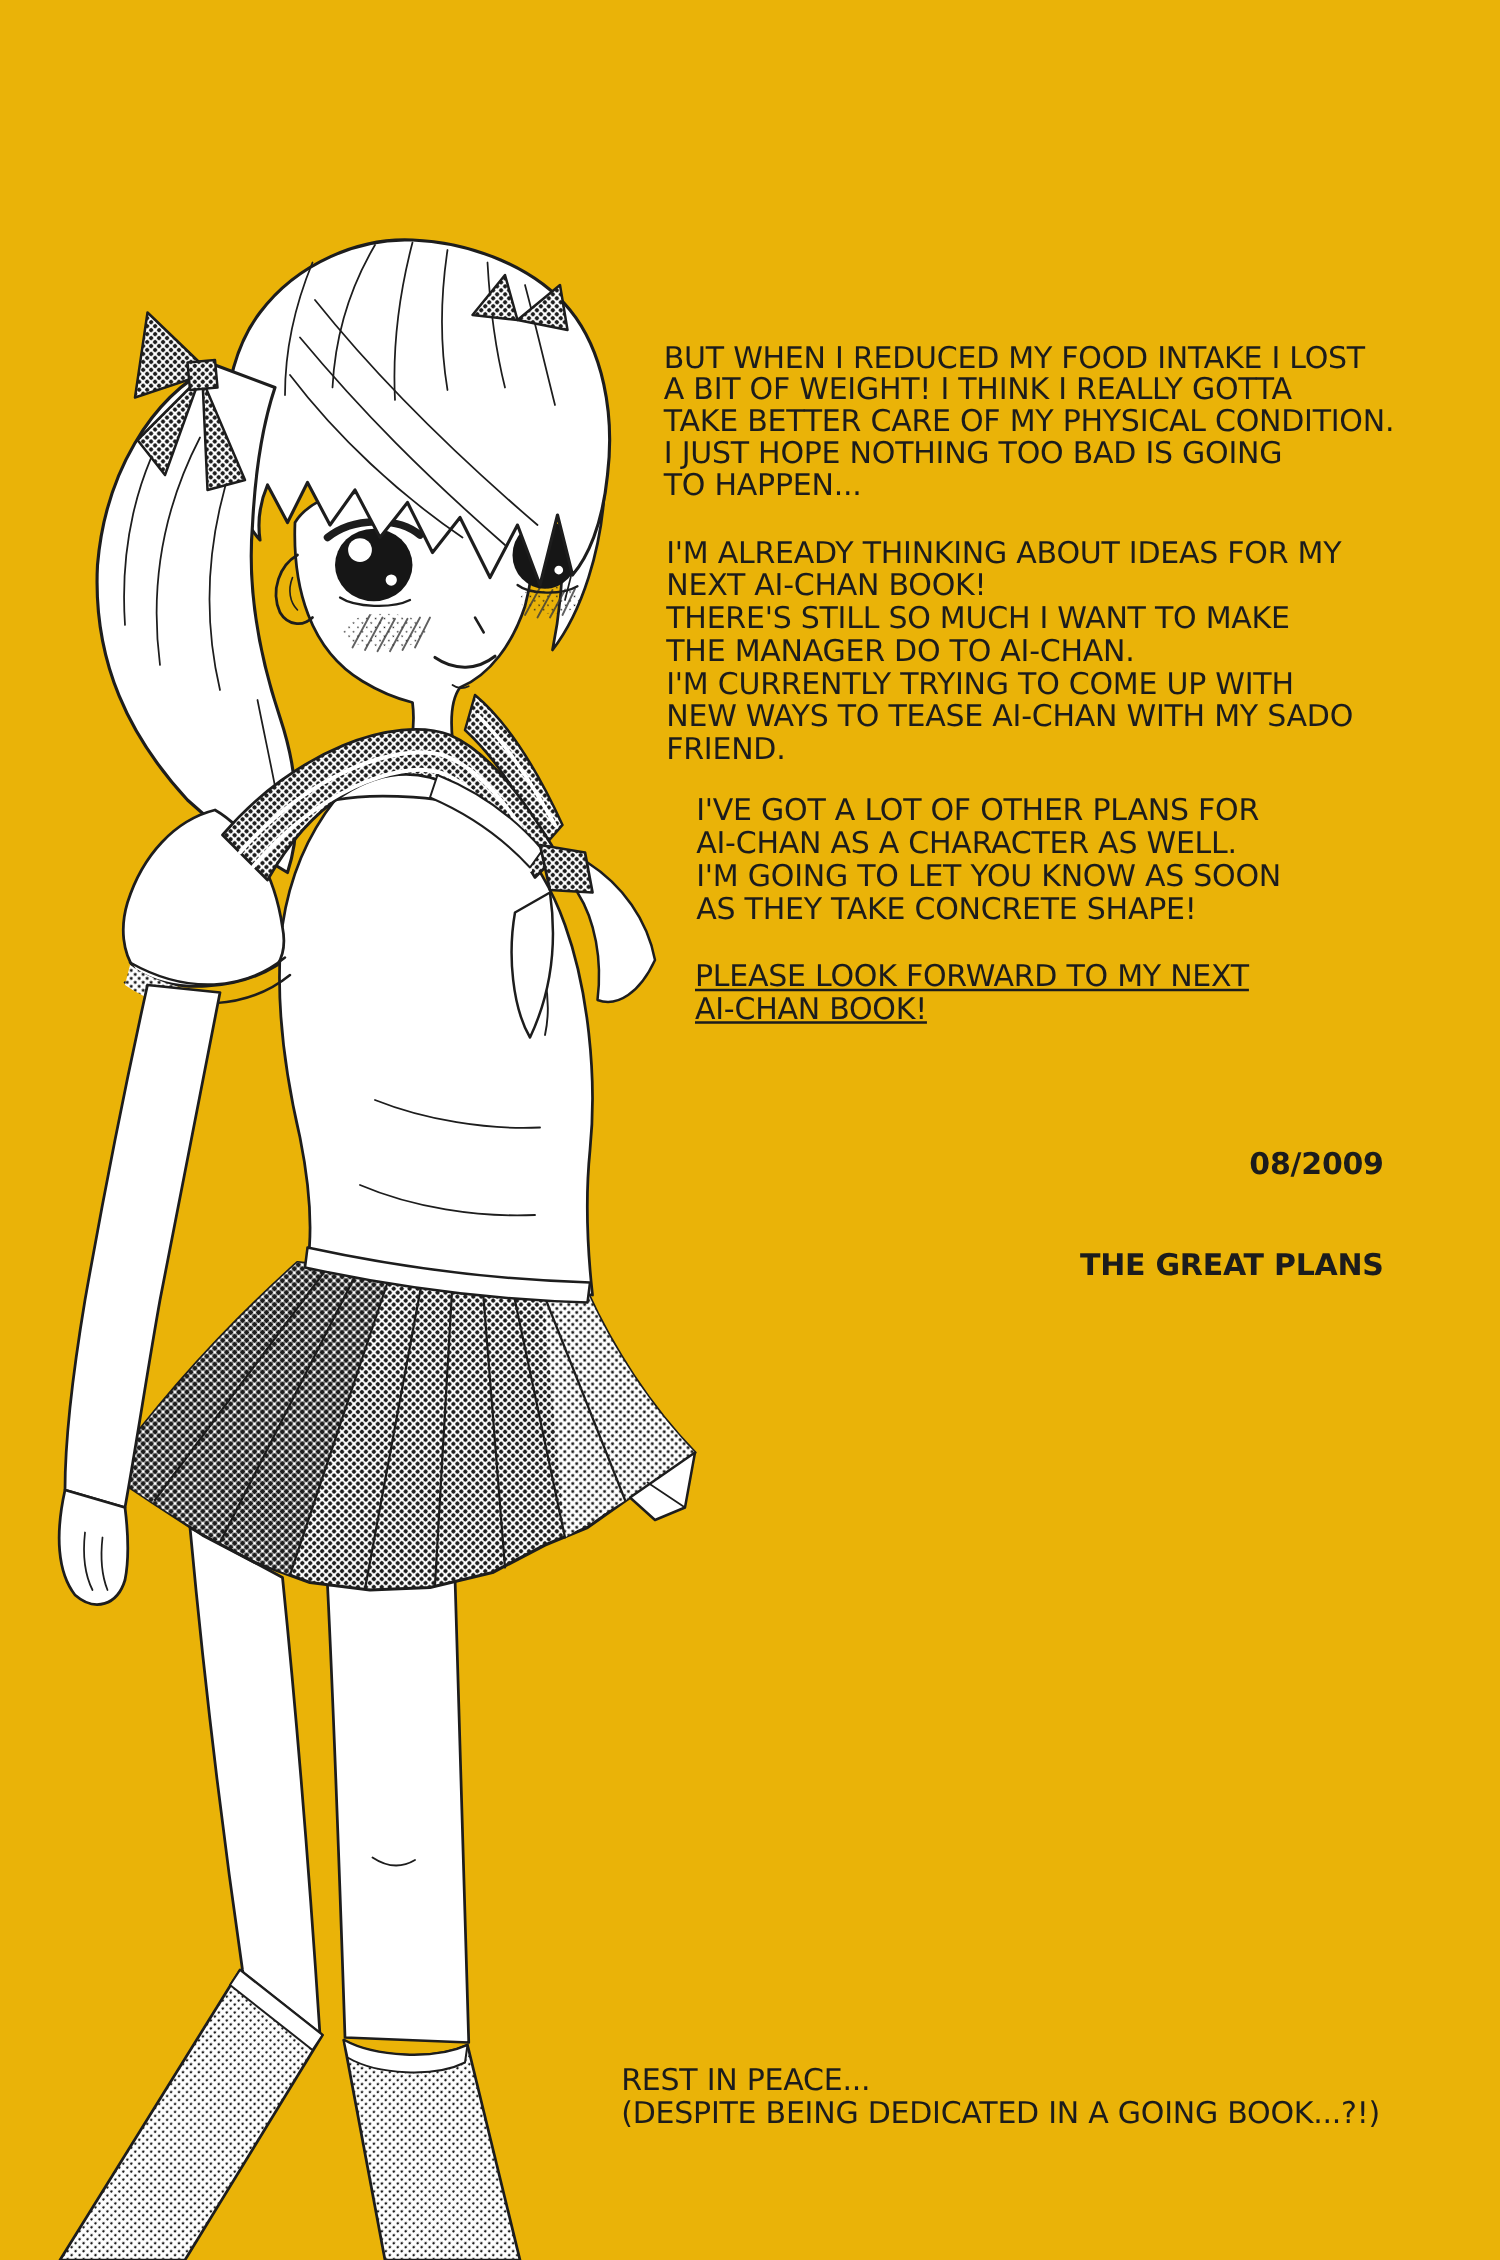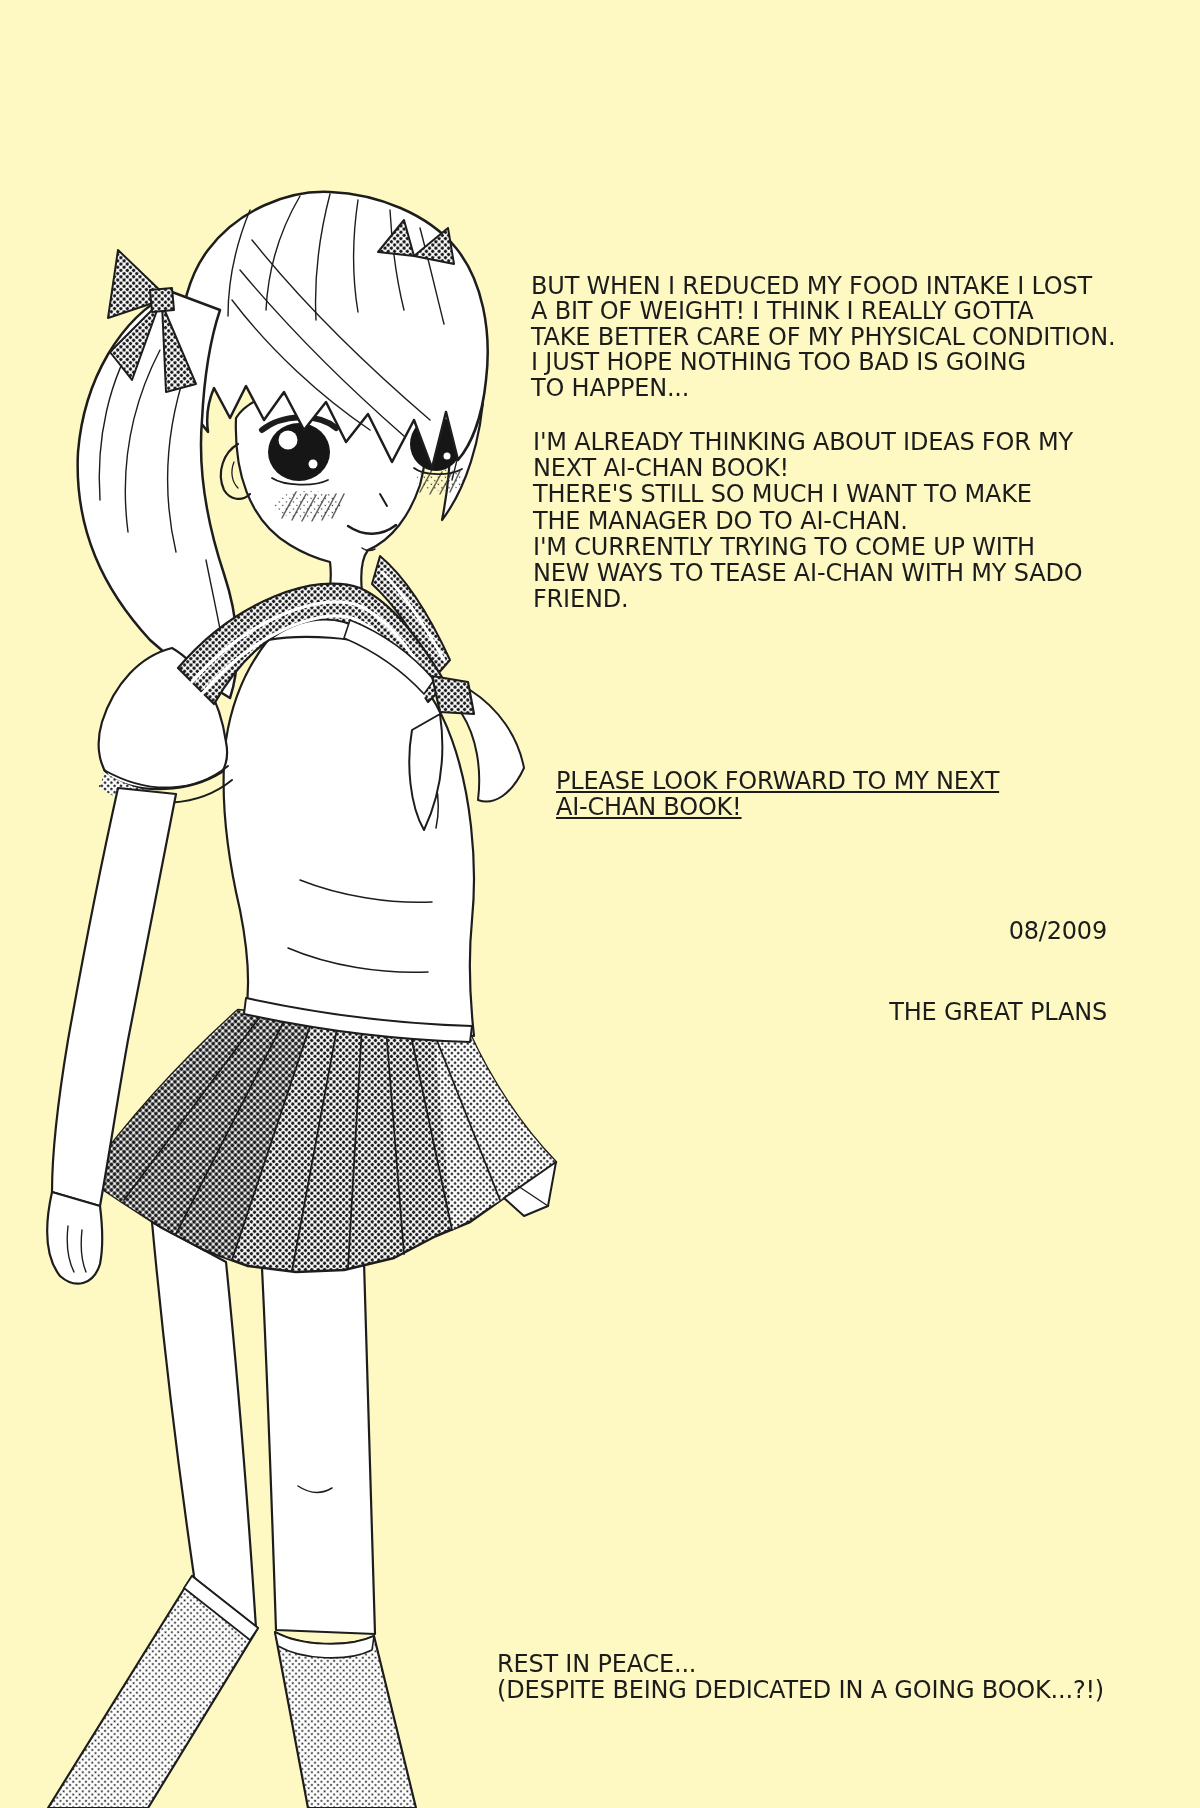--- a/index.html
+++ b/index.html
@@ -1,18 +1,18 @@
 <!DOCTYPE html>
 <html><head>
 <meta charset="utf-8">
 <style>
   html,body { margin:0; padding:0; background:#e8e8e8; }
   .page {
     position:relative; width:1200px; height:1808px;
-    background:#fef9c3; overflow:hidden;
+    background:#eab308; overflow:hidden;
     font-family:"DejaVu Sans","Liberation Sans",sans-serif;
     color:#1c1c1c;
   }
   .t {
     position:absolute; white-space:pre;
     font-size:24px; letter-spacing:-0.2px; color:#1c1c1c;
   }
   .sig { text-align:right; }
   svg { position:absolute; left:0; top:0; }
 </style>
@@ -185,25 +185,29 @@
 TO HAPPEN...</div>
 
   <div class="t" style="left:533px; top:429px; line-height:26.2px;">I'M ALREADY THINKING ABOUT IDEAS FOR MY
 NEXT AI-CHAN BOOK!
 THERE'S STILL SO MUCH I WANT TO MAKE
 THE MANAGER DO TO AI-CHAN.
 I'M CURRENTLY TRYING TO COME UP WITH
 NEW WAYS TO TEASE AI-CHAN WITH MY SADO
 FRIEND.</div>
 
+  <div class="t" style="left:557px; top:635px; line-height:26.3px;">I'VE GOT A LOT OF OTHER PLANS FOR
+AI-CHAN AS A CHARACTER AS WELL.
+I'M GOING TO LET YOU KNOW AS SOON
+AS THEY TAKE CONCRETE SHAPE!</div>
 
   <div class="t" style="left:556px; top:768px; line-height:26px;text-decoration:underline;">PLEASE LOOK FORWARD TO MY NEXT
 AI-CHAN BOOK!</div>
 
-  <div class="t sig" style="right:93px; top:864px; line-height:27px;">
+  <div class="t sig" style="right:93px; top:864px; line-height:27px;font-weight:bold;">
     <div>08/2009</div>
     <div>THE GREAT PLANS</div>
   </div>
 
 
   <div class="t" style="left:497px; top:1652px; line-height:25.5px;">REST IN PEACE...
 (DESPITE BEING DEDICATED IN A GOING BOOK...?!)</div>
 
 </div>
 

